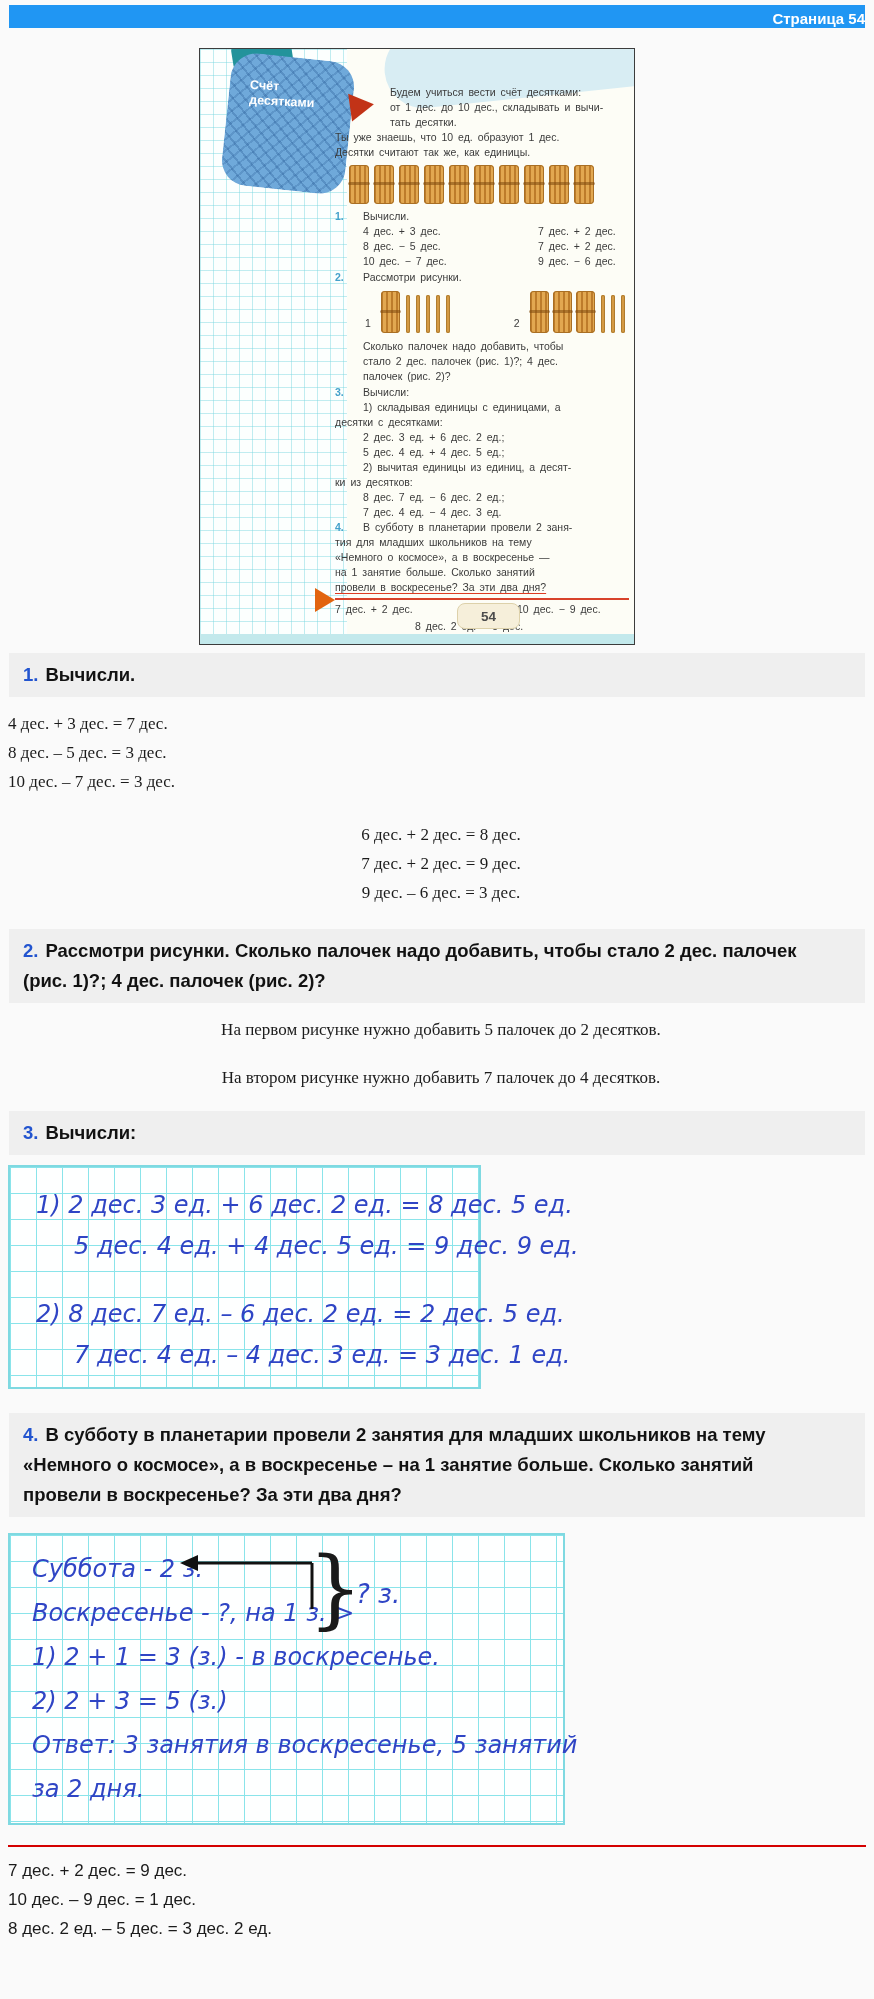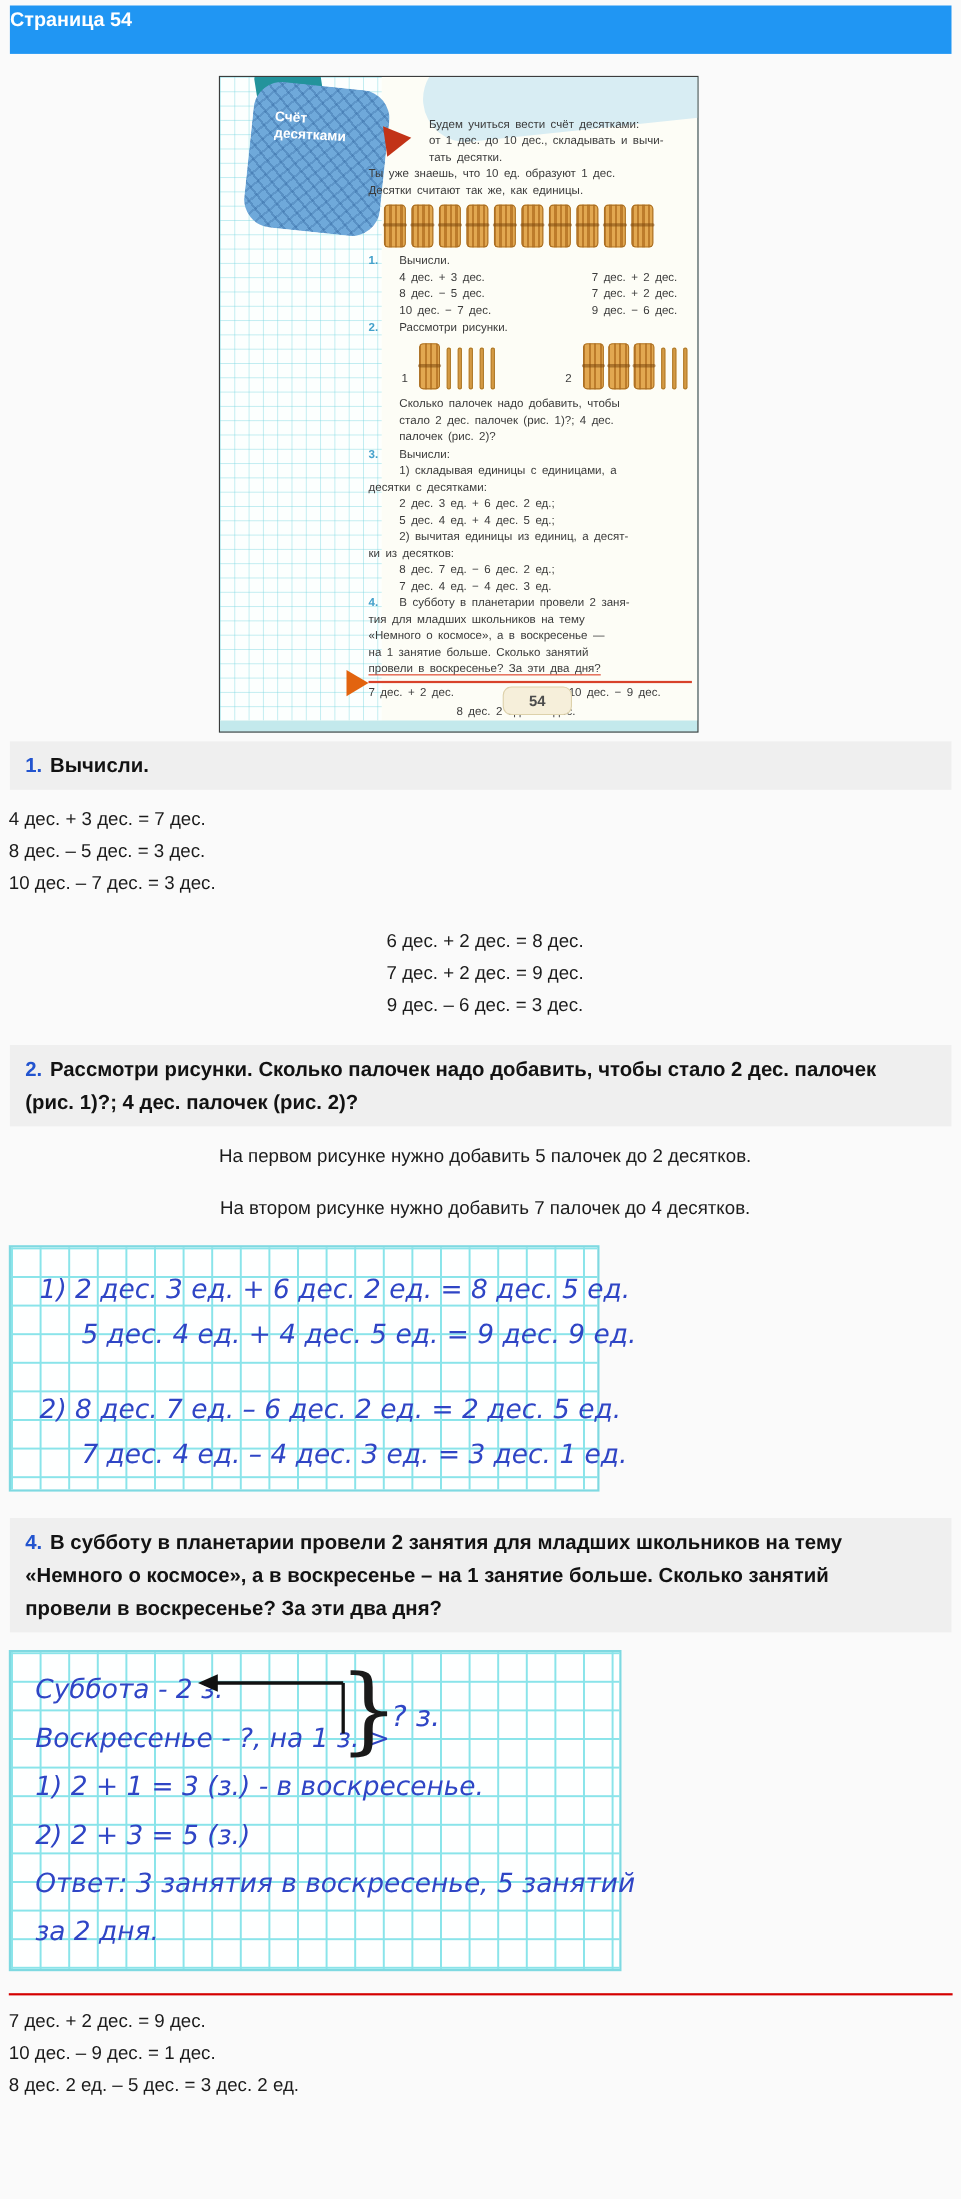--- a/index.html
+++ b/index.html
@@ -1,21 +1,21 @@
 <!DOCTYPE html>
 <html><head>
 <meta charset="utf-8">
 <style>
   * { margin:0; padding:0; box-sizing:border-box; }
   body { background:#ffffff; font-family:"Liberation Sans", sans-serif; }
   .page { position:relative; width:874px; height:1999px; background:#fafafa; overflow:hidden; }
 
   
-  .topbar { margin:5px 9px 0; height:44px; background:#2096f3; color:#fff;
-            font-size:18px; font-weight:bold; text-align:left; line-height:27px; }
+  .topbar { margin:5px 9px 0; height:23px; background:#2096f3; color:#fff;
+            font-size:15px; font-weight:bold; text-align:right; line-height:27px; }
 
   
   .scan { position:relative; margin:20px 0 0 199px; width:436px; height:597px;
           border:1px solid #3c3c3c; background:#c3e9ec; overflow:hidden; }
   .book { position:absolute; inset:0 0 10px 0; background:#fdfdf6; overflow:hidden; }
   .gridstrip { position:absolute; left:0; top:0; bottom:0; width:147px; background-color:#fcfffe;
      background-image:linear-gradient(to right, rgba(120,214,224,.45) 1px, transparent 1px),
                       linear-gradient(to bottom, rgba(120,214,224,.45) 1px, transparent 1px);
      background-size:13px 13px; }
   .wash { position:absolute; right:-40px; top:-30px; width:290px; height:78px;
@@ -70,34 +70,34 @@
            background:#f6efda; border:1px solid #ddd1aa; border-radius:8px;
            text-align:center; line-height:25px; font-weight:bold; font-size:13.5px; color:#4c4c4c; }
   .oarrow { position:absolute; left:115px; top:539px; width:0; height:0;
             border-left:20px solid #e2640f; border-top:12px solid transparent;
             border-bottom:12px solid transparent; }
 
   
   .sec-bar { margin:8px 9px 0; background:#efefef; padding:7px 55px 7px 14px;
              font-size:18.5px; font-weight:bold; line-height:30px; color:#121212; }
   .sec-num { color:#2254cf; margin-right:7px; }
-  .sol-lines { margin:12px 0 0 8px; font-size:17px; line-height:29px; color:#1b1b1b; }
+  .sol-lines { margin:12px 0 0 8px; font-size:17px; line-height:29px; color:#1b1b1b;font-family:Liberation Serif, serif; }
   .sol-lines.gB { margin-top:24px;text-align:center; }
   .sol-lines.spaced .sol-line { margin-bottom:19px;text-align:center; }
   .s2bar { margin-top:22px; }
   .s3bar { margin-top:4px; }
   .s4bar { margin-top:24px; }
 
   .gridpaper { margin:10px 0 0 8px; background-color:#feffff;
      background-image:linear-gradient(to right, #8ae4ea 1.5px, transparent 1.5px),
                       linear-gradient(to bottom, #8ae4ea 1.5px, transparent 1.5px);
      background-size:26px 26px; border:2px solid #7fd9e1; }
   .hw-line { font-family:"DejaVu Sans", sans-serif; font-style:italic; font-size:24px;
              color:#2f45c5; white-space:nowrap; }
-  .g1 { width:537px; height:224px; padding-top:18px; }
+  .g1 { width:473px; height:224px; padding-top:18px; }
   .g1 .hw-line { line-height:41px; padding-left:26px; }
   .g1 .hw-line:nth-child(even) { padding-left:64px; }
   .g1 .hw-line:nth-child(3) { margin-top:27px; }
   .g2 { position:relative; margin-top:16px; width:557px; height:292px; padding-top:12px; }
   .g2 .hw-line { line-height:44px; padding-left:22px; }
   .arrow-svg { position:absolute; left:168px; top:14px; }
   .brace { position:absolute; left:298px; top:16px; font-family:"DejaVu Serif", serif;
            font-size:86px; line-height:74px; color:#1a1a1a; font-style:normal; }
   .total-label { position:absolute; left:346px; top:44px; font-family:"DejaVu Sans", sans-serif;
                  font-style:italic; font-size:26px; color:#2f45c5; }
@@ -262,20 +262,23 @@
     <div class="sec-bar s2bar">
       <span class="sec-num">2.</span><span>Рассмотри рисунки. Сколько палочек надо добавить, чтобы стало 2 дес. палочек (рис. 1)?; 4 дес. палочек (рис. 2)?</span>
     </div>
     <div class="sol-lines spaced">
         <div class="sol-line">На первом рисунке нужно добавить 5 палочек до 2 десятков.</div>
         <div class="sol-line">На втором рисунке нужно добавить 7 палочек до 4 десятков.</div>
       </div>
   </section>
 
   <section>
+    <div class="sec-bar s3bar">
+      <span class="sec-num">3.</span><span>Вычисли:</span>
+    </div>
     <div class="gridpaper g1">
         <div class="hw-line">1) 2 дес. 3 ед. + 6 дес. 2 ед. = 8 дес. 5 ед.</div>
         <div class="hw-line">5 дес. 4 ед. + 4 дес. 5 ед. = 9 дес. 9 ед.</div>
         <div class="hw-line">2) 8 дес. 7 ед. – 6 дес. 2 ед. = 2 дес. 5 ед.</div>
         <div class="hw-line">7 дес. 4 ед. – 4 дес. 3 ед. = 3 дес. 1 ед.</div>
       </div>
   </section>
 
   <section>
     <div class="sec-bar s4bar">

